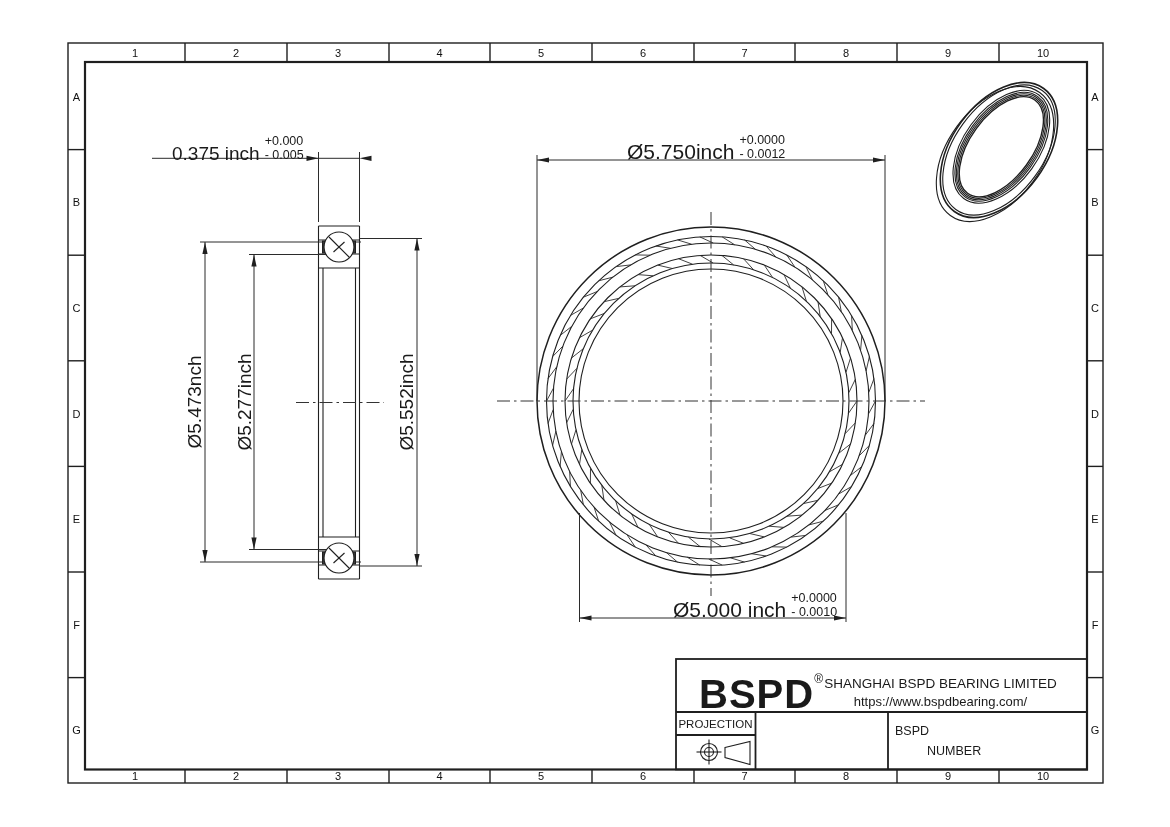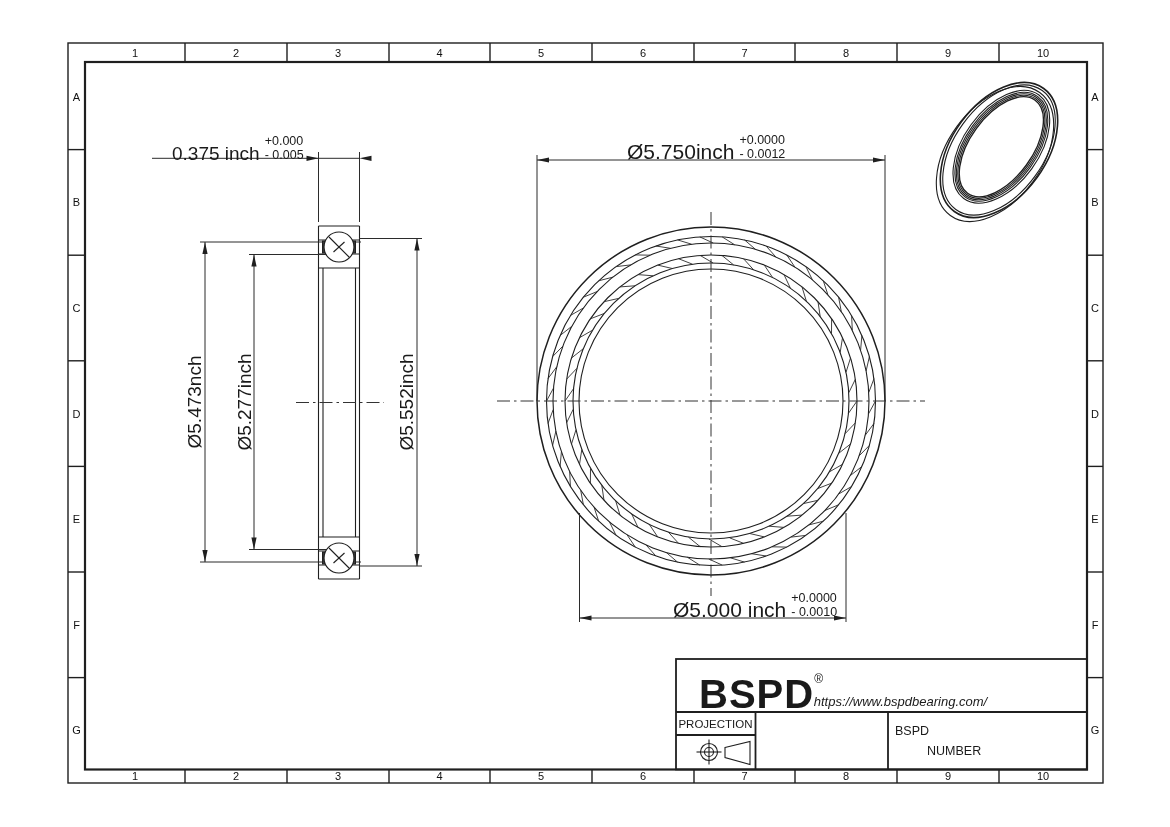--- a/index.html
+++ b/index.html
@@ -320,21 +320,22 @@
 </div>
 
 <div class="vdim" style="left:195px;top:402px;">Ø5.473nch</div>
 <div class="vdim" style="left:245px;top:402px;">Ø5.277inch</div>
 <div class="vdim" style="left:407px;top:402px;">Ø5.552inch</div>
 
 <div class="tbt logo" style="left:699px;top:674px;">
   <span class="word">BSPD</span>
   <span class="reg">®</span>
 </div>
-<div class="tbt website" style="left:758px;top:694px;width:285px;font-style:italic;">https://www.bspdbearing.com/</div>
+<div class="tbt company" style="left:798px;top:676px;width:285px;">SHANGHAI BSPD BEARING LIMITED</div>
+<div class="tbt website" style="left:798px;top:694px;width:285px;">https://www.bspdbearing.com/</div>
 <div class="tbt projlbl" style="left:676px;top:712px;width:79px;height:23px;">PROJECTION</div>
 <div class="tbt partlbl" style="left:895px;top:725px;">BSPD</div>
 <div class="tbt partlbl" style="left:895px;top:745px;margin-left:32px;">NUMBER</div>
 
 <div class="gc" style="left: 85px; top: 43px; width: 100px; height: 19px;">1</div>
     <div class="gc" style="left: 85px; top: 769.5px; width: 100px; height: 13.5px;">1</div>
     <div class="gc" style="left: 185px; top: 43px; width: 102px; height: 19px;">2</div>
     <div class="gc" style="left: 185px; top: 769.5px; width: 102px; height: 13.5px;">2</div>
     <div class="gc" style="left: 287px; top: 43px; width: 102px; height: 19px;">3</div>
     <div class="gc" style="left: 287px; top: 769.5px; width: 102px; height: 13.5px;">3</div>

